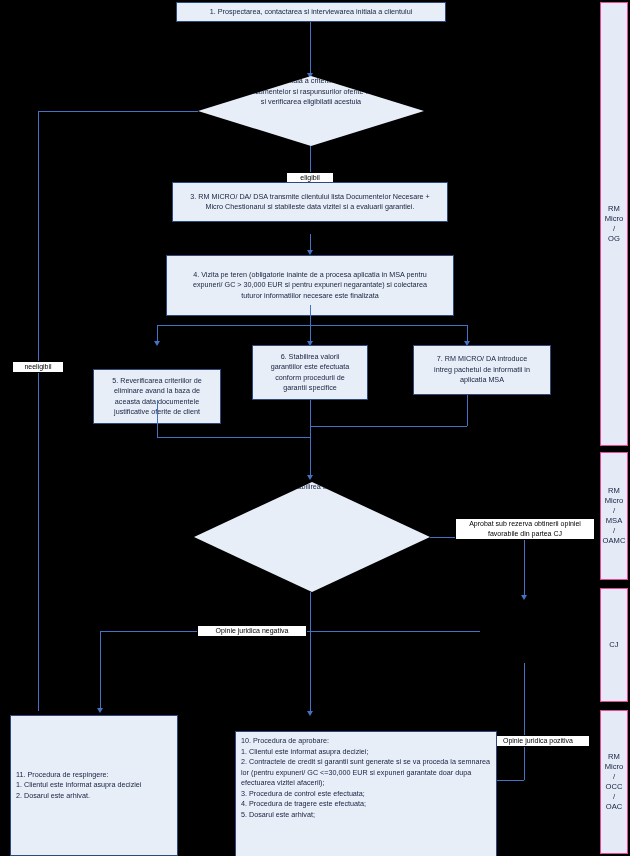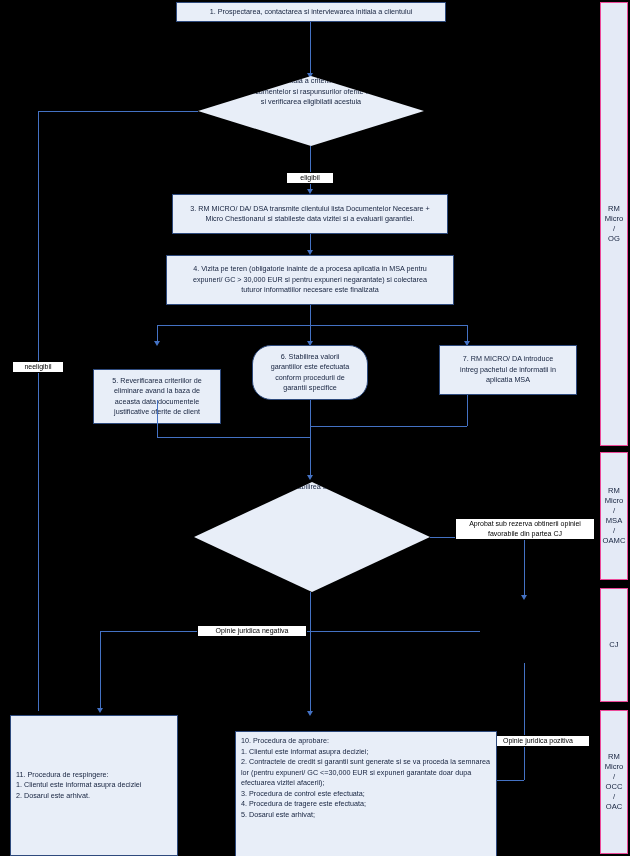--- a/index.html
+++ b/index.html
@@ -121,47 +121,47 @@
   </div>
 
   <div class="ln lnv" style="left:310px; top:146px; height:46px;"></div>
   <div class="arrow-d" style="left:307px; top:189px;"></div>
   <div class="elabel" style="left:286px; top:172px; width:48px; height:12px;">eligibil</div>
 
   <div class="ln lnh" style="left:38px; top:111px; width:160px;"></div>
   <div class="ln lnv" style="left:38px; top:111px; height:600px;"></div>
   <div class="elabel" style="left:12px; top:361px; width:52px; height:12px;">neeligibil</div>
 
-  <div class="node" style="left:172px; top:194px; width:276px; height:40px;">
+  <div class="node" style="left:172px; top:182px; width:276px; height:40px;">
     <span class="txt">3. RM MICRO/ DA/ DSA transmite clientului lista Documentelor Necesare + Micro Chestionarul si stabileste data vizitei si a evaluarii garantiei.</span>
   </div>
 
   <div class="ln lnv" style="left:310px; top:234px; height:18px;"></div>
   <div class="arrow-d" style="left:307px; top:250px;"></div>
 
-  <div class="node" style="left:166px; top:255px; width:288px; height:50px;">
+  <div class="node" style="left:166px; top:255px; width:288px; height:61px;">
     <span class="txt">4. Vizita pe teren (obligatorie inainte de a procesa aplicatia in MSA pentru expuneri/ GC &gt; 30,000 EUR si pentru expuneri negarantate) si colectarea tuturor informatiilor necesare este finalizata</span>
   </div>
 
   <div class="ln lnv" style="left:310px; top:305px; height:20px;"></div>
   <div class="ln lnh" style="left:157px; top:325px; width:310px;"></div>
   <div class="ln lnv" style="left:157px; top:325px; height:19px;"></div>
   <div class="arrow-d" style="left:154px; top:341px;"></div>
   <div class="ln lnv" style="left:310px; top:325px; height:19px;"></div>
   <div class="arrow-d" style="left:307px; top:341px;"></div>
   <div class="ln lnv" style="left:467px; top:325px; height:19px;"></div>
   <div class="arrow-d" style="left:464px; top:341px;"></div>
 
   <div class="node" style="left:93px; top:345px; width:128px; height:55px;margin-top:24px;">
     <span class="txt">5. Reverificarea criteriilor de eliminare avand la baza de aceasta data documentele justificative oferite de client</span>
   </div>
-  <div class="node" style="left:252px; top:345px; width:116px; height:55px;border-radius:19px;">
+  <div class="node" style="left:252px; top:345px; width:116px; height:55px;">
     <span class="txt">6. Stabilirea valorii garantiilor este efectuata conform procedurii de garantii specifice</span>
   </div>
-  <div class="node" style="left:413px; top:345px; width:138px; height:50px;margin-left:26px;">
+  <div class="node" style="left:413px; top:345px; width:138px; height:50px;">
     <span class="txt">7. RM MICRO/ DA introduce intreg pachetul de informatii in aplicatia MSA</span>
   </div>
 
   <div class="ln lnv" style="left:157px; top:400px; height:37px;"></div>
   <div class="ln lnh" style="left:157px; top:437px; width:154px;"></div>
   <div class="ln lnv" style="left:467px; top:395px; height:31px;"></div>
   <div class="ln lnh" style="left:310px; top:426px; width:157px;"></div>
   <div class="ln lnv" style="left:310px; top:400px; height:78px;"></div>
   <div class="arrow-d" style="left:307px; top:475px;"></div>
 

